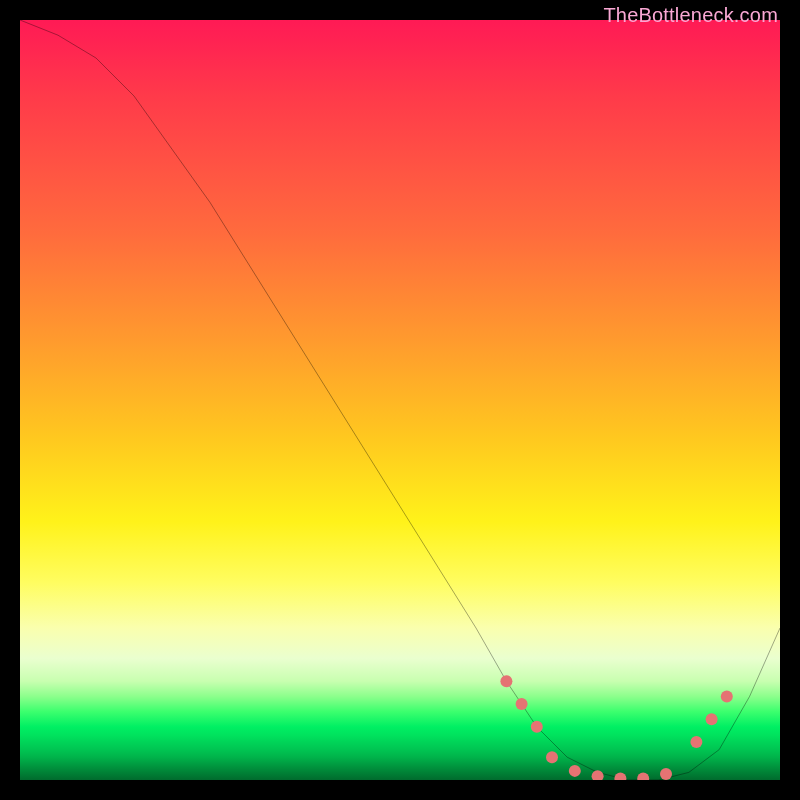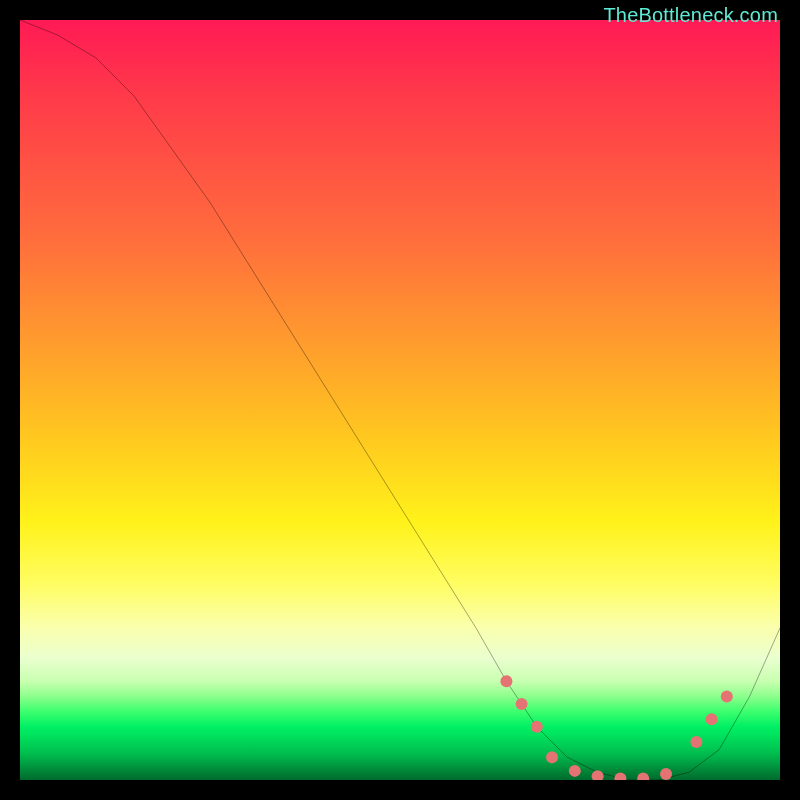--- a/index.html
+++ b/index.html
@@ -61,21 +61,21 @@
     left: 0;
     top: 0;
     width: 100%;
     height: 100%;
     pointer-events: none;
   }
   .attribution {
     position: absolute;
     top: 4px;
     right: 22px;
-    color: #5eead4;
+    color: #f9a8d4;
     font-size: 20px;
     font-weight: 500;
     letter-spacing: 0.2px;
     user-select: none;
   }
 </style>
 </head>
 <body>
 
 <div class="stage">

